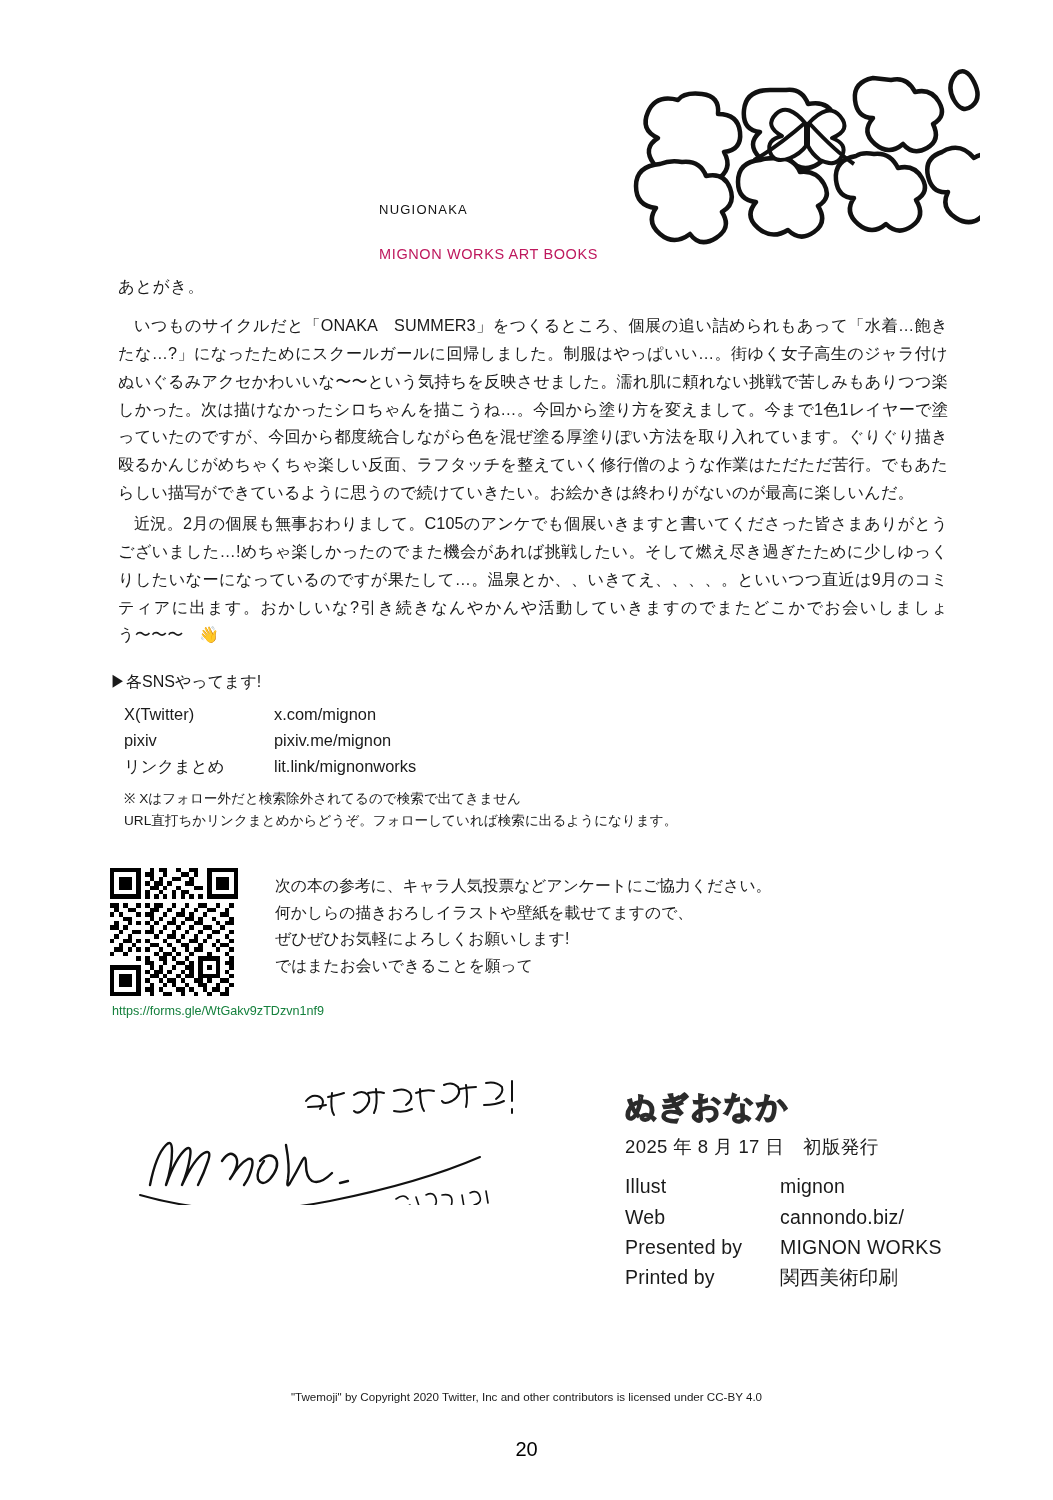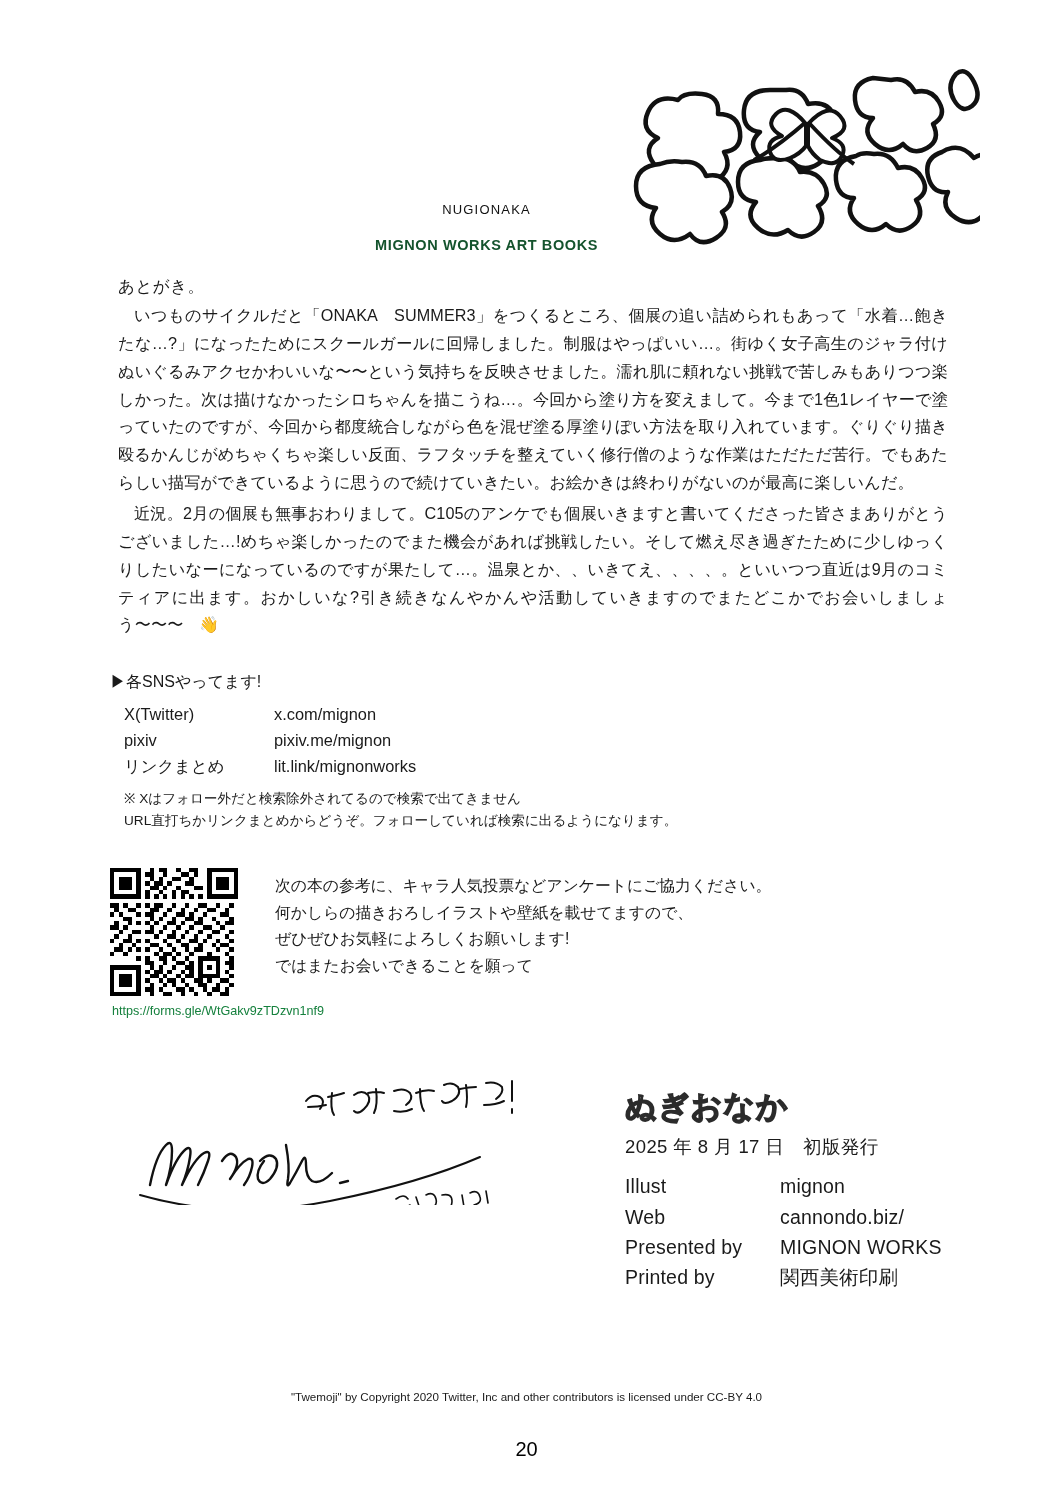--- a/index.html
+++ b/index.html
@@ -21,55 +21,55 @@
     position: absolute;
     top: 40px;
     left: 0;
     width: 100%;
     height: 215px;
   }
   .logo-caption {
     position: absolute;
     right: 455px;
     top: 160px;
-    text-align: center;
+    text-align: left;
     line-height: 1.6;
   }
   .logo-caption .romaji {
     font-size: 13px;
     letter-spacing: 1.2px;
     color: #111;
     font-weight: 400;
   }
   .logo-caption .imprint {
     font-size: 14.5px;
     letter-spacing: 0.6px;
-    font-weight: bold;
-    color: #14532d;
-    margin-top: 13px;
+    font-weight: normal;
+    color: #be185d;
+    margin-top: 22px;
   }
   .logo-art {
     position: absolute;
     left: 620px;
     top: 20px;
     width: 360px;
     height: 190px;
   }
 
   
   .afterword {
     position: absolute;
     left: 118px;
     top: 276px;
     width: 830px;
   }
   .afterword .title {
     font-size: 16.5px;
     letter-spacing: 0.5px;
-    margin-bottom: 4px;
+    margin-bottom: 14px;
   }
   .afterword p {
     margin: 0 0 3px 0;
     font-size: 16.2px;
     line-height: 1.72;
     text-indent: 16px;
     text-align: justify;
     letter-spacing: 0.1px;
   }
   .emoji-hand {

